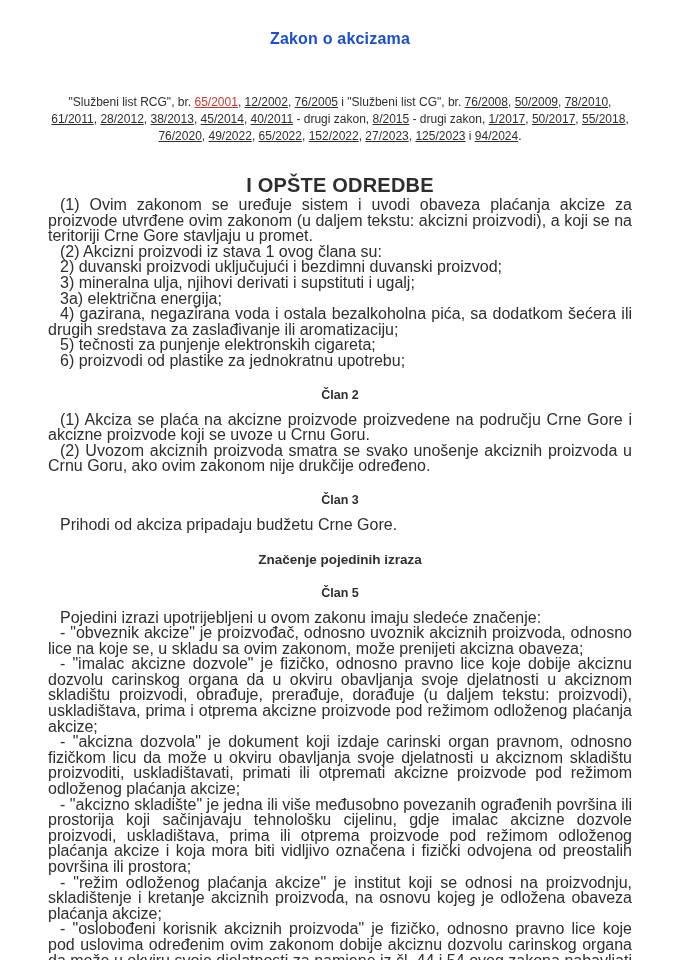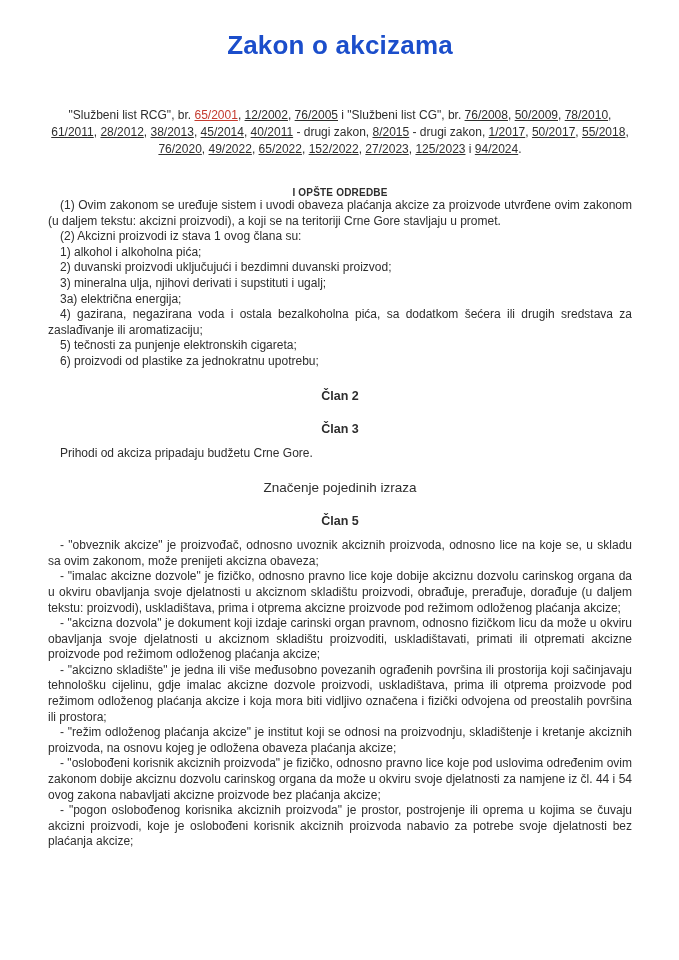--- a/index.html
+++ b/index.html
@@ -11,88 +11,90 @@
     color: var(--text, #2e2e2e);
   }
   .page {
     width: 679px; height: 960px;
     padding: 0 47px 0 48px;
     background: #ffffff;
   }
   .doc-title {
     padding-top: 30px;
     text-align: center;
-    font-size: 26px;
+    font-size: 16px;
     font-weight: 600;
     letter-spacing: 0.2px;
     color: var(--title-blue, #1b4ecb);
   }
   .gazette {
     margin-top: 46px;
     text-align: center;
     font-size: 12px;
     line-height: 17px;
     padding: 0 2px;
   }
   .gz-link {
     color: var(--text, #2e2e2e);
     text-decoration: underline;
     cursor: pointer;
   }
   .gz-link.gz-red { color: var(--link-red, #c43a2e); }
   .chapter-heading {
     margin-top: 29px;
     text-align: center;
-    font-size: 10px;
+    font-size: 20px;
     font-weight: 600;
     letter-spacing: 0.2px;
   }
   .article-heading {
     margin: 19px 0 10px 0;
     text-align: center;
     font-size: 12.5px;
     font-weight: bold;
   }
   .section-heading {
     margin: 19px 0 4px 0;
     text-align: center;
     font-size: 13.5px;
-    font-weight: normal;
+    font-weight: bold;
   }
   .content { margin-top: 21px; }
   .para {
-    font-size: 12px;
+    font-size: 16px;
     line-height: 15.6px;
     text-align: justify;
     text-indent: 12px;
     color: var(--text, #2e2e2e);
   }
 </style>
 </head>
 <body>
 
 <div class="page">
   <h1 class="doc-title">Zakon o akcizama</h1>
   <p class="gazette" id="gazette"><span>"Službeni list RCG", br. </span><a class="gz-link gz-red" href="#">65/2001</a><span>, </span><a class="gz-link" href="#">12/2002</a><span>, </span><a class="gz-link" href="#">76/2005</a><span> i "Službeni list CG", br. </span><a class="gz-link" href="#">76/2008</a><span>, </span><a class="gz-link" href="#">50/2009</a><span>, </span><a class="gz-link" href="#">78/2010</a><span>, </span><a class="gz-link" href="#">61/2011</a><span>, </span><a class="gz-link" href="#">28/2012</a><span>, </span><a class="gz-link" href="#">38/2013</a><span>, </span><a class="gz-link" href="#">45/2014</a><span>, </span><a class="gz-link" href="#">40/2011</a><span> - drugi zakon, </span><a class="gz-link" href="#">8/2015</a><span> - drugi zakon, </span><a class="gz-link" href="#">1/2017</a><span>, </span><a class="gz-link" href="#">50/2017</a><span>, </span><a class="gz-link" href="#">55/2018</a><span>, </span><a class="gz-link" href="#">76/2020</a><span>, </span><a class="gz-link" href="#">49/2022</a><span>, </span><a class="gz-link" href="#">65/2022</a><span>, </span><a class="gz-link" href="#">152/2022</a><span>, </span><a class="gz-link" href="#">27/2023</a><span>, </span><a class="gz-link" href="#">125/2023</a><span> i </span><a class="gz-link" href="#">94/2024</a><span>.</span></p>
   <div class="content" id="content">
       <h2 class="chapter-heading">I OPŠTE ODREDBE</h2>
       <p class="para">(1) Ovim zakonom se uređuje sistem i uvodi obaveza plaćanja akcize za proizvode utvrđene ovim zakonom (u daljem tekstu: akcizni proizvodi), a koji se na teritoriji Crne Gore stavljaju u promet.</p>
       <p class="para">(2) Akcizni proizvodi iz stava 1 ovog člana su:</p>
-      <p class="para">1) alkohol i alkoholna pića;</p>
       <p class="para">2) duvanski proizvodi uključujući i bezdimni duvanski proizvod;</p>
       <p class="para">3) mineralna ulja, njihovi derivati i supstituti i ugalj;</p>
       <p class="para">3a) električna energija;</p>
       <p class="para">4) gazirana, negazirana voda i ostala bezalkoholna pića, sa dodatkom šećera ili drugih sredstava za zaslađivanje ili aromatizaciju;</p>
       <p class="para">5) tečnosti za punjenje elektronskih cigareta;</p>
       <p class="para">6) proizvodi od plastike za jednokratnu upotrebu;</p>
       <h4 class="article-heading">Član 2</h4>
+      <p class="para">(1) Akciza se plaća na akcizne proizvode proizvedene na području Crne Gore i akcizne proizvode koji se uvoze u Crnu Goru.</p>
+      <p class="para">(2) Uvozom akciznih proizvoda smatra se svako unošenje akciznih proizvoda u Crnu Goru, ako ovim zakonom nije drukčije određeno.</p>
       <h4 class="article-heading">Član 3</h4>
       <p class="para">Prihodi od akciza pripadaju budžetu Crne Gore.</p>
       <h3 class="section-heading">Značenje pojedinih izraza</h3>
       <h4 class="article-heading">Član 5</h4>
+      <p class="para">Pojedini izrazi upotrijebljeni u ovom zakonu imaju sledeće značenje:</p>
       <p class="para">- "obveznik akcize" je proizvođač, odnosno uvoznik akciznih proizvoda, odnosno lice na koje se, u skladu sa ovim zakonom, može prenijeti akcizna obaveza;</p>
       <p class="para">- "imalac akcizne dozvole" je fizičko, odnosno pravno lice koje dobije akciznu dozvolu carinskog organa da u okviru obavljanja svoje djelatnosti u akciznom skladištu proizvodi, obrađuje, prerađuje, dorađuje (u daljem tekstu: proizvodi), uskladištava, prima i otprema akcizne proizvode pod režimom odloženog plaćanja akcize;</p>
       <p class="para">- "akcizna dozvola" je dokument koji izdaje carinski organ pravnom, odnosno fizičkom licu da može u okviru obavljanja svoje djelatnosti u akciznom skladištu proizvoditi, uskladištavati, primati ili otpremati akcizne proizvode pod režimom odloženog plaćanja akcize;</p>
       <p class="para">- "akcizno skladište" je jedna ili više međusobno povezanih ograđenih površina ili prostorija koji sačinjavaju tehnološku cijelinu, gdje imalac akcizne dozvole proizvodi, uskladištava, prima ili otprema proizvode pod režimom odloženog plaćanja akcize i koja mora biti vidljivo označena i fizički odvojena od preostalih površina ili prostora;</p>
       <p class="para">- "režim odloženog plaćanja akcize" je institut koji se odnosi na proizvodnju, skladištenje i kretanje akciznih proizvoda, na osnovu kojeg je odložena obaveza plaćanja akcize;</p>
       <p class="para">- "oslobođeni korisnik akciznih proizvoda" je fizičko, odnosno pravno lice koje pod uslovima određenim ovim zakonom dobije akciznu dozvolu carinskog organa da može u okviru svoje djelatnosti za namjene iz čl. 44 i 54 ovog zakona nabavljati akcizne proizvode bez plaćanja akcize;</p>
       <p class="para">- "pogon oslobođenog korisnika akciznih proizvoda" je prostor, postrojenje ili oprema u kojima se čuvaju akcizni proizvodi, koje je oslobođeni korisnik akciznih proizvoda nabavio za potrebe svoje djelatnosti bez plaćanja akcize;</p>
     </div>
 </div>
 

